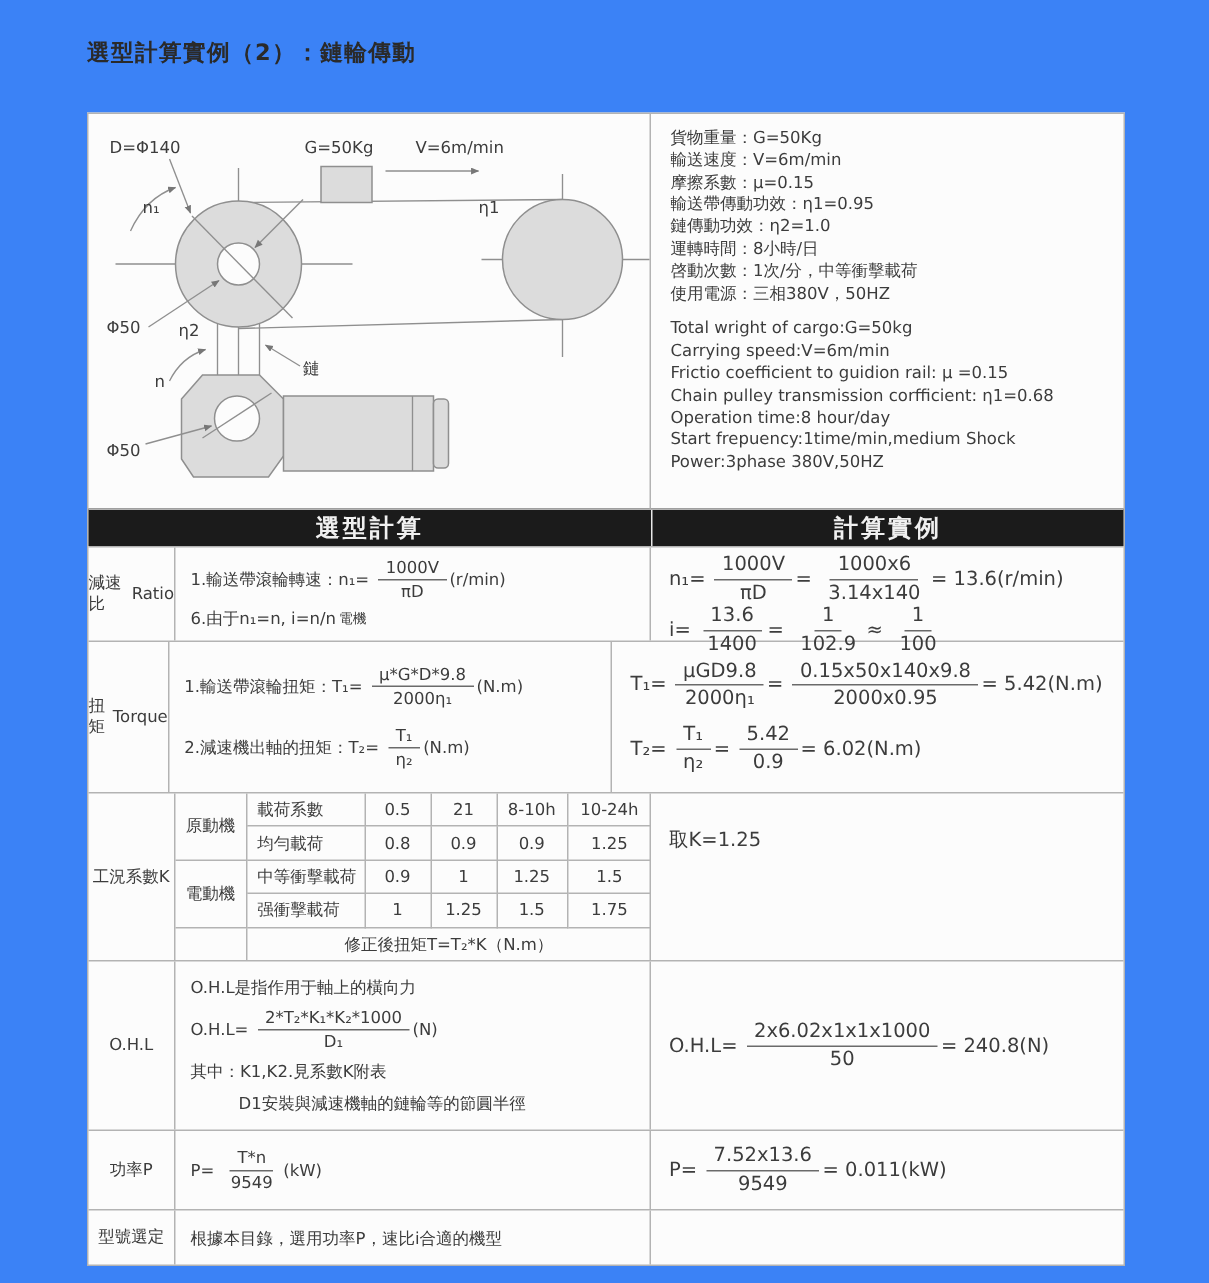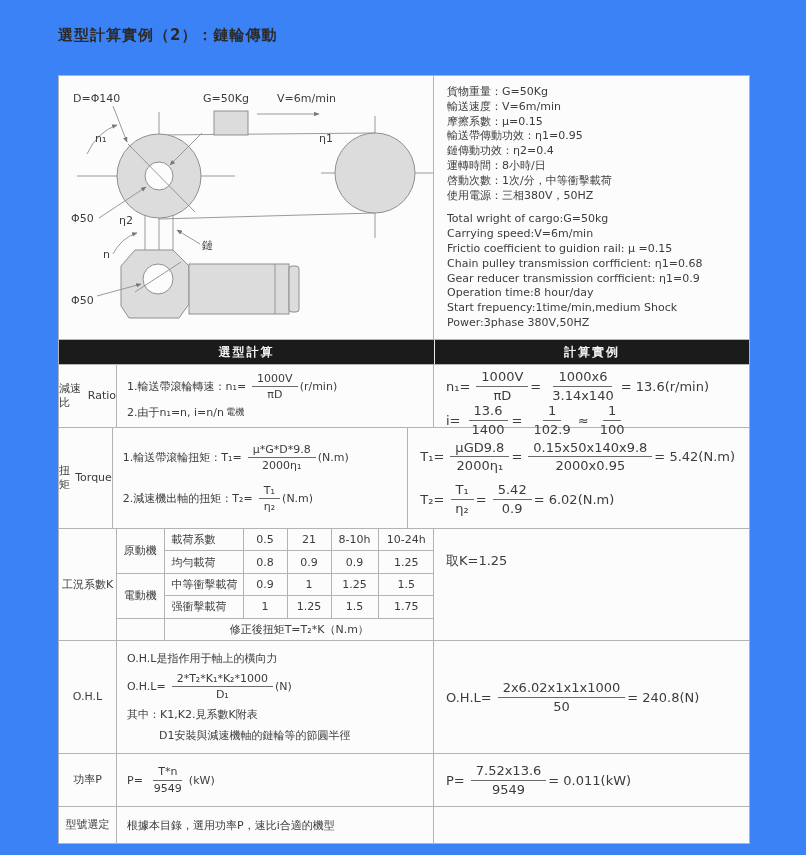--- a/index.html
+++ b/index.html
@@ -36,21 +36,21 @@
   
   .topbox { display: flex; height: 263px; }
   .diagram { width: 375px; border-right: 1px solid #b3b3b3; position: relative; }
   .specs { flex: 1; padding: 9px 6px 0 13px; }
   .specs-block { margin-bottom: 9px; }
   .spec-line { font-size: 11px; line-height: 14.8px; color: #3c3c3c; white-space: nowrap; }
   
   .thead { display: flex; height: 25px; background: #1b1b1b; border-top: 1px solid #b3b3b3; }
   .th {
     display: flex; align-items: center; justify-content: center;
-    color: #f0f0f0; font-size: 12px; font-weight: bold; letter-spacing: 2px;
+    color: #f0f0f0; font-size: 16px; font-weight: bold; letter-spacing: 2px;
   }
   .th-left { width: 376px; border-right: 1px solid #e8e8e8; }
   .th-right { flex: 1; }
   
   .trow { display: flex; border-top: 1px solid #b3b3b3; }
   .tlabel {
     width: 58px; border-right: 1px solid #b3b3b3;
     display: flex; align-items: center; justify-content: center;
     text-align: left; font-size: 11px; line-height: 14px; color: #3c3c3c;
   }
@@ -171,31 +171,30 @@
           <text class="dtext" x="12" y="228">Φ50</text>
         </svg>
       </div>
 
       <div class="specs">
         <div class="specs-block">
           <div class="spec-line">貨物重量：G=50Kg</div>
           <div class="spec-line">輸送速度：V=6m/min</div>
           <div class="spec-line">摩擦系數：μ=0.15</div>
           <div class="spec-line">輸送帶傳動功效：η1=0.95</div>
-          <div class="spec-line">鏈傳動功效：η2=0.4</div>
+          <div class="spec-line">鏈傳動功效：η2=1.0</div>
           <div class="spec-line">運轉時間：8小時/日</div>
           <div class="spec-line">啓動次數：1次/分，中等衝擊載荷</div>
           <div class="spec-line">使用電源：三相380V，50HZ</div>
         </div>
         <div class="specs-block">
           <div class="spec-line">Total wright of cargo:G=50kg</div>
           <div class="spec-line">Carrying speed:V=6m/min</div>
           <div class="spec-line">Frictio coefficient to guidion rail: μ =0.15</div>
           <div class="spec-line">Chain pulley transmission corfficient: η1=0.68</div>
-          <div class="spec-line">Gear reducer transmission corfficient: η1=0.9</div>
           <div class="spec-line">Operation time:8 hour/day</div>
           <div class="spec-line">Start frepuency:1time/min,medium Shock</div>
           <div class="spec-line">Power:3phase 380V,50HZ</div>
         </div>
       </div>
     </div>
 
     <div class="thead">
       <div class="th th-left">選型計算</div>
       <div class="th th-right">計算實例</div>
@@ -209,21 +208,21 @@
       <div class="tsel">
         <div class="fline">
           <span>1.輸送帶滾輪轉速：n₁=</span>
           <span class="frac">
               <span class="num">1000V</span>
               <span class="den">πD</span>
             </span>
           <span>(r/min)</span>
         </div>
         <div class="fline">
-          <span>2.由于n₁=n, i=n/n</span>
+          <span>6.由于n₁=n, i=n/n</span>
             <sub>電機</sub>
         </div>
       </div>
       <div class="tex">
         <div class="fline">
           <span>n₁=</span>
           <span class="frac">
               <span class="num">1000V</span>
               <span class="den">πD</span>
             </span>

